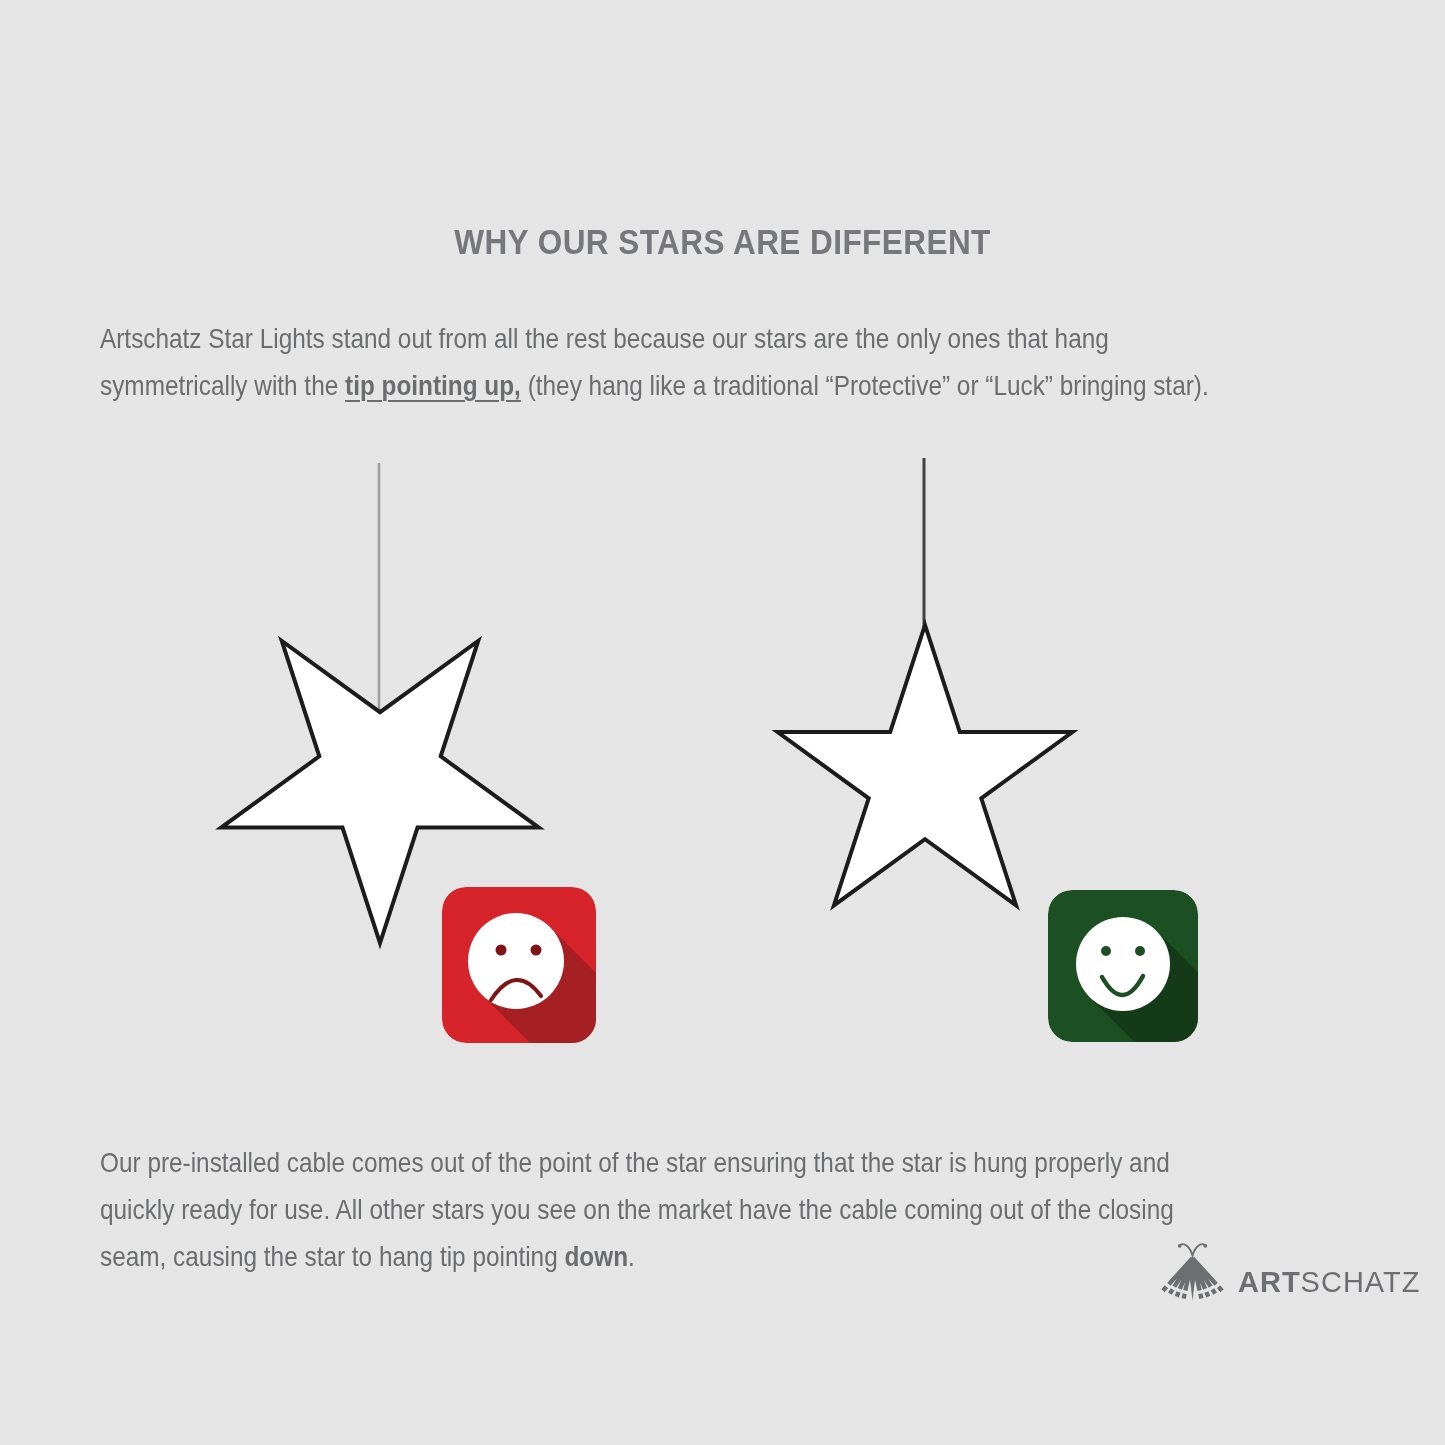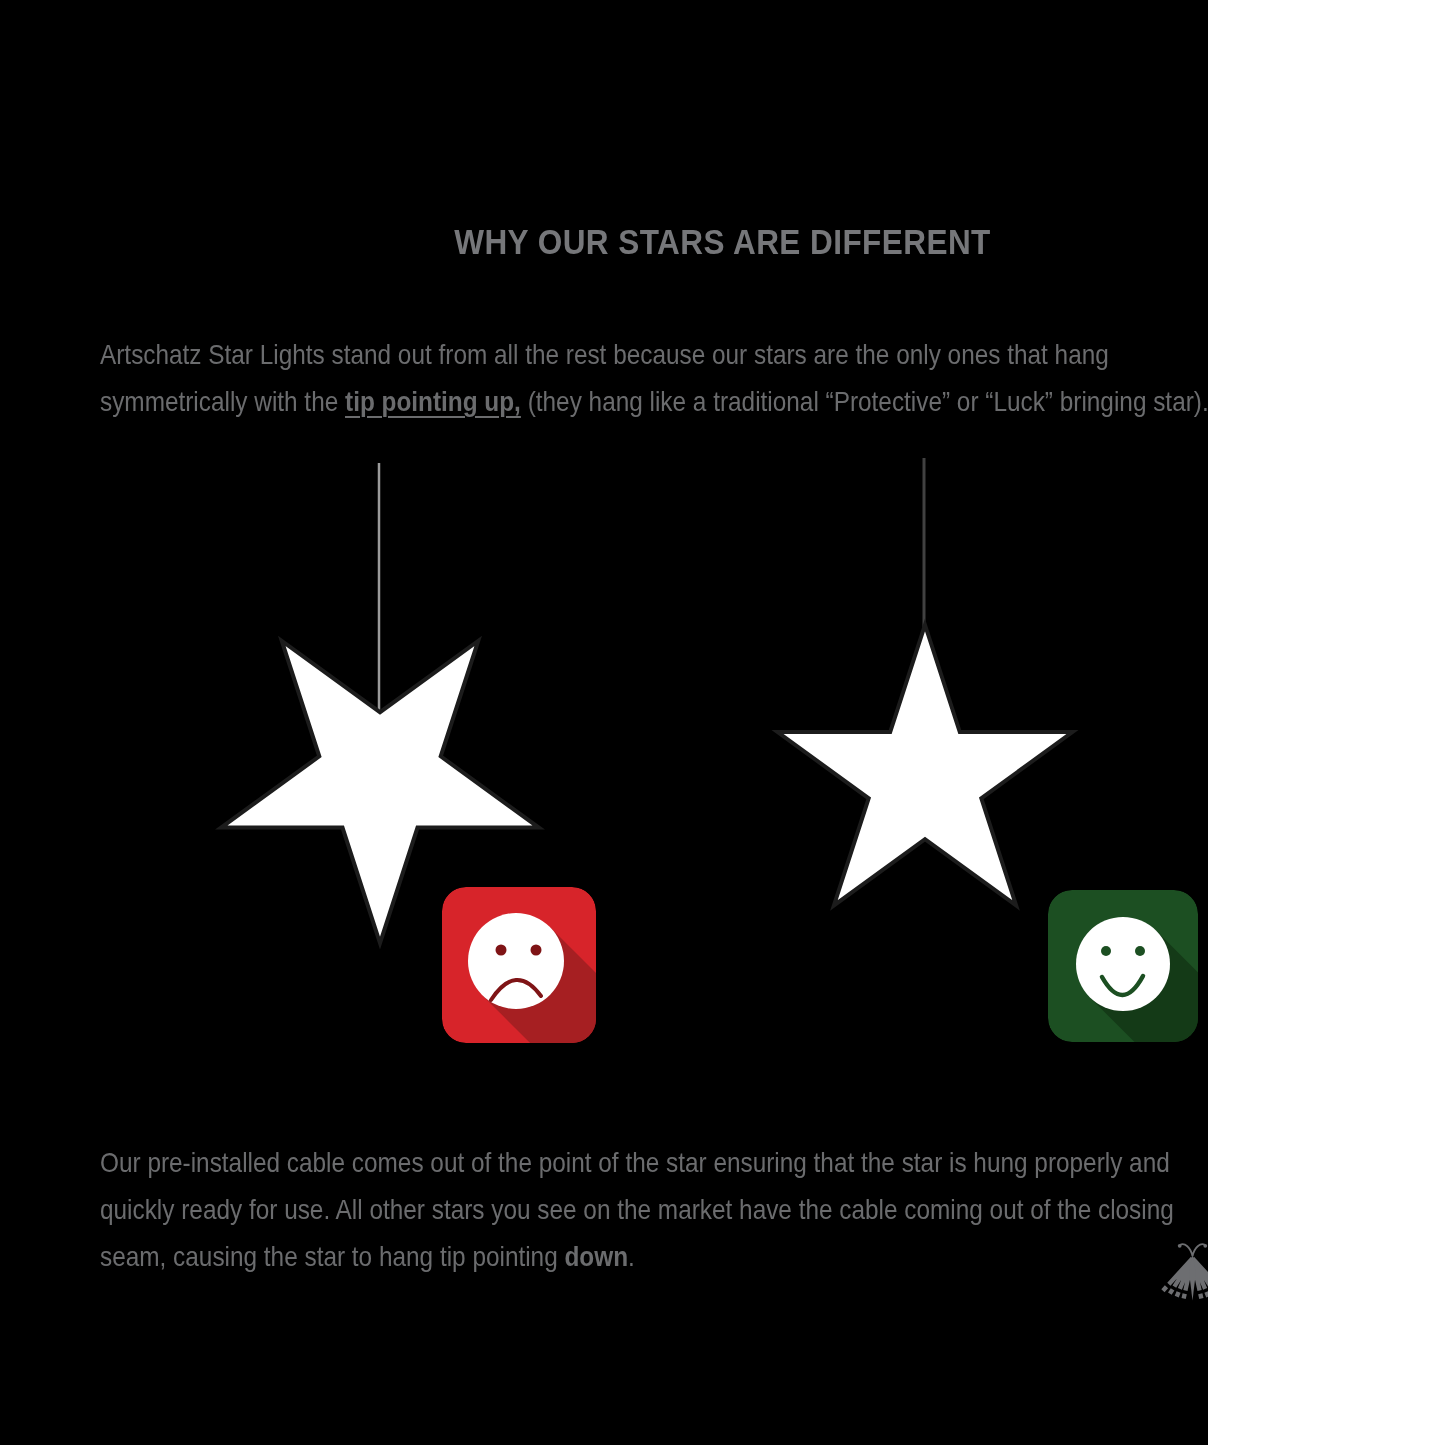--- a/index.html
+++ b/index.html
@@ -1,19 +1,19 @@
 <!DOCTYPE html>
 <html><head>
 <meta charset="utf-8">
 <style>
   html,body{margin:0;padding:0;background:#ffffff;}
   #canvas{
     position:relative;
-    width:1208px;height:1445px;
-    background:#000000;
+    width:1445px;height:1445px;
+    background:#e5e5e5;
     font-family:"Liberation Sans", sans-serif;
     overflow:hidden;
   }
   .page-title{
     position:absolute;
     top:222px;left:0;width:1445px;
     text-align:center;
     font-size:35px;font-weight:700;
     letter-spacing:0.5px;
     color:#76777a;
@@ -26,21 +26,21 @@
     left:100px;
     color:#6b6c6e;
     font-size:28px;
     line-height:47px;
   }
   .para .line{
     white-space:nowrap;
     transform:scaleX(0.87);
     transform-origin:0 50%;
   }
-  #intro-para{top:331px;}
+  #intro-para{top:315px;}
   #outro-para{top:1139px;}
   .emph{
     font-weight:700;
     text-decoration:underline;
     text-decoration-thickness:2px;
     text-underline-offset:5px;
   }
   .bold{font-weight:700;}
   #figure-svg{
     position:absolute;top:0;left:0;
@@ -131,16 +131,16 @@
                M35 20 L16.6 48.8 M14.8 51.7 L12 56
                M35 20 L22.2 51.2 M20.9 54.3 L19 59
                M35 20 L27.8 52.8 M27.1 56.1 L26 61
                M35 20 L59 46.4 M61.4 49 L65 53
                M35 20 L53.4 48.8 M55.2 51.7 L58 56
                M35 20 L47.8 51.2 M49.1 54.3 L51 59
                M35 20 L42.2 52.8 M42.9 56.1 L44 61" fill="none" stroke-width="4.4" stroke-linecap="butt" stroke="#6d6e71"></path>
 
       <path d="M35 16 L38.5 34 L35 63 L31.5 34 Z" fill="#6d6e71"></path>
     </svg>
-    <div class="brand-text"><span class="brand-bold">ART</span><span class="brand-light">STARS</span></div>
+    <div class="brand-text"><span class="brand-bold">ART</span><span class="brand-light">SCHATZ</span></div>
   </div>
 
 </div>
 
 </body></html>

